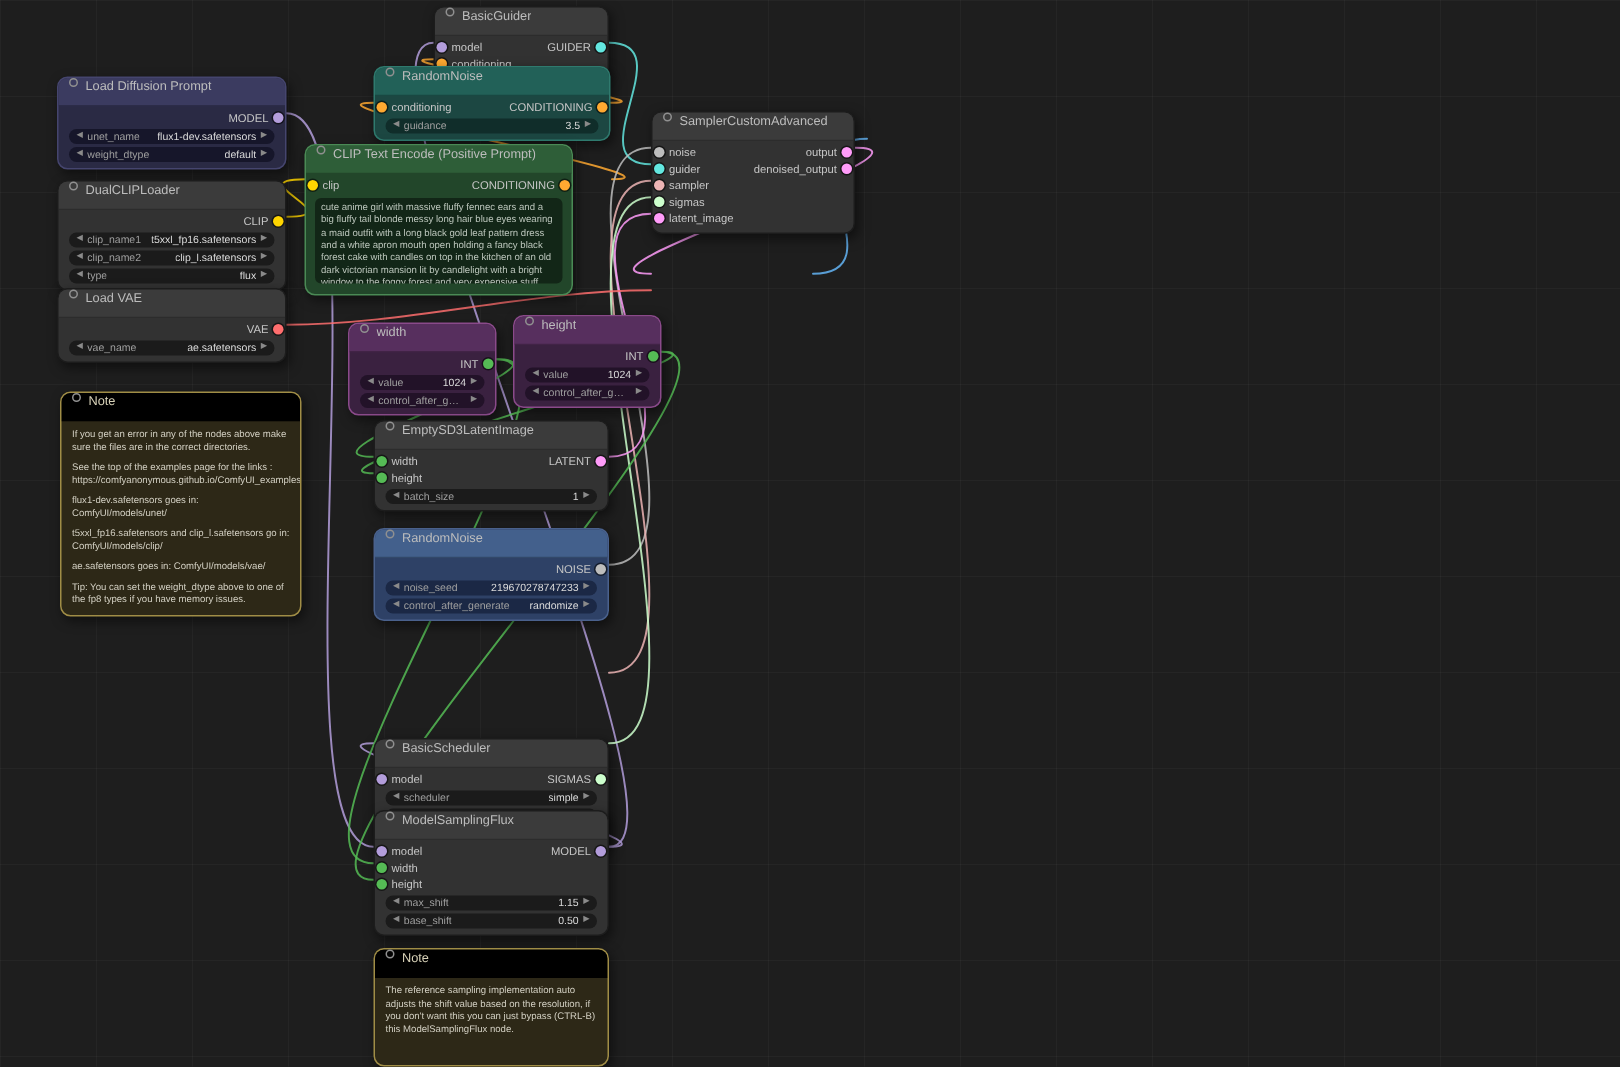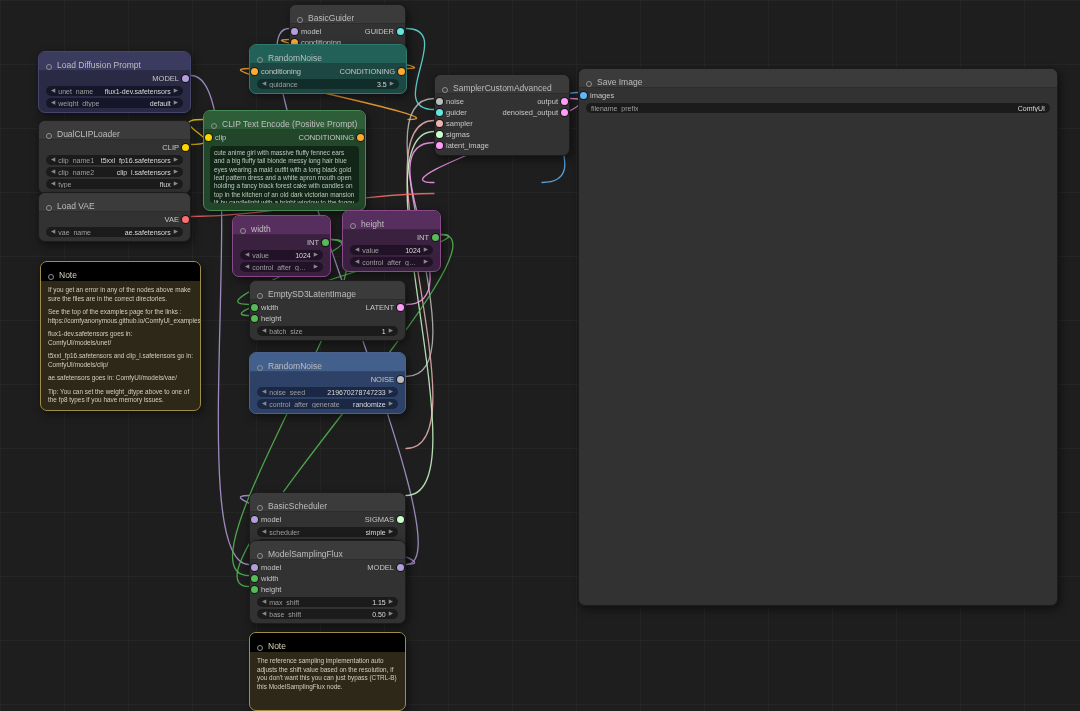--- a/index.html
+++ b/index.html
@@ -11,21 +11,21 @@
       linear-gradient(90deg,rgba(255,255,255,.030) 1px,transparent 1px) 0 0/64px 64px,
       #1e1e1e;}
   svg.links{position:absolute;left:0;top:0;pointer-events:none}
   .links path{fill:none;stroke-width:1.3;stroke-opacity:.85;stroke-linecap:round}
   .s-model{stroke:#b39ddb}.s-cond{stroke:#ffa931}.s-clip{stroke:#ffd500}.s-vae{stroke:#ff6e6e}
   .s-latent{stroke:#ff9cf9}.s-image{stroke:#64b5f6}.s-guider{stroke:#63e7e0}.s-noise{stroke:#bdbdbd}
   .s-sampler{stroke:#ecb4b4}.s-sigmas{stroke:#cdffcd}.s-int{stroke:#55bb55}
 
   .node{position:absolute;background:#323232;border:1px solid #1c1c1c;border-radius:7px;
     box-shadow:2px 3px 8px rgba(0,0,0,.5);color:#c8c8c8}
-  .head{height:19px;display:flex;align-items:flex-end;gap:5px;padding:0 7px;background:#3b3b3b;
+  .head{height:19px;display:flex;align-items:flex-start;gap:5px;padding:0 7px;background:#3b3b3b;
     border-radius:6px 6px 0 0;border-bottom:1px solid rgba(0,0,0,.25)}
   .title{font-size:8.5px;color:#bdbdbd;white-space:nowrap;overflow:hidden}
   .tdot{width:6px;height:6px;border-radius:50%;border:1px solid #909090;background:transparent;flex:0 0 auto}
   .nbody{padding:2px 0 4px;height:calc(100% - 19px)}
   .srow{display:flex;align-items:center;height:11px;padding:0 4px}
   .in{display:flex;align-items:center;gap:3px;margin-left:-3px}
   .out{display:flex;align-items:center;gap:3px;margin-left:auto;margin-right:-3px}
   .slabel{font-size:7.5px;white-space:nowrap;color:#c6c6c6}
   .dot{width:7px;height:7px;border-radius:50%;box-shadow:0 0 0 1px rgba(0,0,0,.55);flex:0 0 auto}
   .c-model{background:#b39ddb}.c-cond{background:#ffa931}.c-clip{background:#ffd500}.c-vae{background:#ff6e6e}
@@ -158,21 +158,21 @@
     </div>
     <div class="widget">
       <span class="arr">◀</span>
       <span class="wlabel">guidance</span>
       <span class="wvalue">3.5</span>
       <span class="arr">▶</span>
     </div>
   </div>
 </div>
 
-<div class="node n-green" style="left:203px;top:110px;width:163px">
+<div class="node n-green" style="left:203px;top:96px;width:179px">
   <div class="head">
     <span class="tdot"></span>
     <span class="title">CLIP Text Encode (Positive Prompt)</span>
   </div>
   <div class="nbody">
     <div class="srow">
       <span class="in">
         <i class="dot c-clip"></i>
         <span class="slabel">clip</span>
       </span>
@@ -294,39 +294,20 @@
     </div>
     <div class="srow">
       <span class="in">
         <i class="dot c-latent"></i>
         <span class="slabel">latent_image</span>
       </span>
     </div>
   </div>
 </div>
 
-<div class="node" style="left:578px;top:68px;width:480px;height:538px">
-  <div class="head">
-    <span class="tdot"></span>
-    <span class="title">Save Image</span>
-  </div>
-  <div class="nbody" style="display:flex;flex-direction:column">
-    <div class="srow">
-      <span class="in">
-        <i class="dot c-image"></i>
-        <span class="slabel">images</span>
-      </span>
-    </div>
-    <div class="widget">
-      <span class="wlabel">filename_prefix</span>
-      <span class="wvalue">ComfyUI</span>
-    </div>
-    <div class="fill"></div>
-  </div>
-</div>
 
 
 <div class="node n-plum" style="left:232px;top:215px;width:99px">
   <div class="head">
     <span class="tdot"></span>
     <span class="title">width</span>
   </div>
   <div class="nbody">
     <div class="srow">
       <span class="out">

